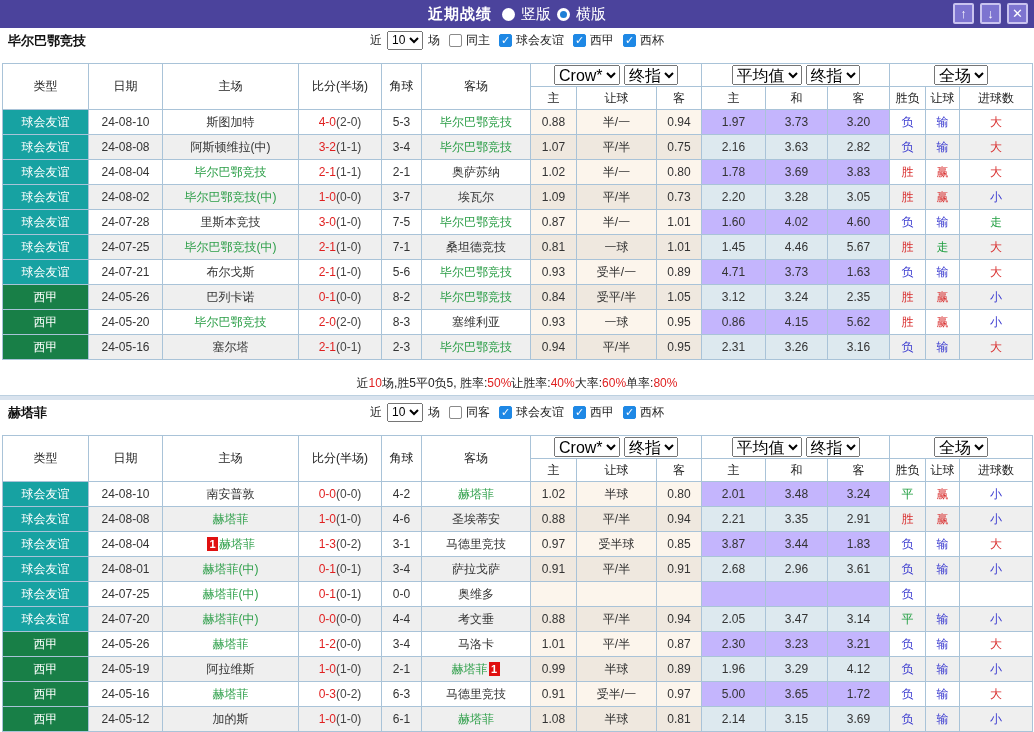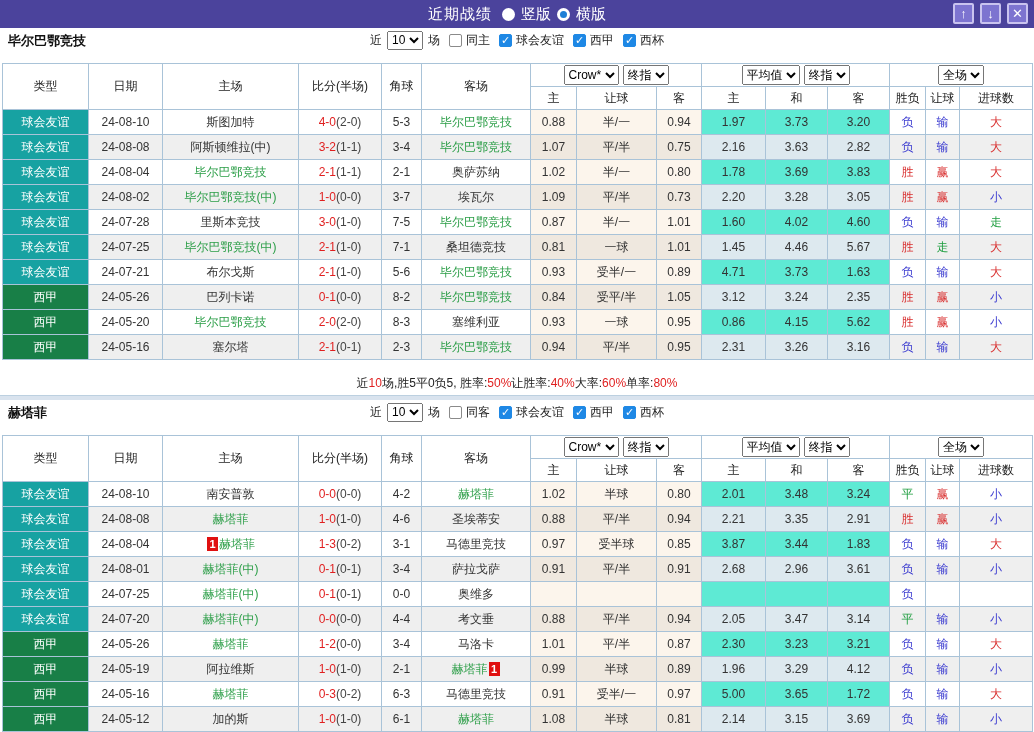--- a/index.html
+++ b/index.html
@@ -10,21 +10,21 @@
     font-size: 12px; color:#222;
   }
   .win { width:1034px; height:732px; background:#fff; }
 
   
   .titlebar {
     height:28px; background:#4b439c; position:relative;
     display:flex; align-items:center; justify-content:center;
   }
   .tb-center { display:flex; align-items:center; gap:10px; }
-  .tb-title { color:#fff; font-size:15px; font-weight:normal; letter-spacing:1px; }
+  .tb-title { color:#fff; font-size:15px; font-weight:bold; letter-spacing:1px; }
   .radio-group { display:flex; align-items:center; gap:6px; }
   .radio {
     width:13px; height:13px; border-radius:50%; background:#fff;
     display:inline-flex; align-items:center; justify-content:center; cursor:pointer;
   }
   .rdot { width:7px; height:7px; border-radius:50%; background:transparent; }
   .rdot.on { background:#1e7fd6; }
   .rlabel { color:#fff; font-size:15px; }
   .tb-btns { position:absolute; right:6px; top:3px; display:flex; gap:6px; }
   .tbtn {
@@ -42,36 +42,36 @@
   .cb {
     width:13px; height:13px; border:1px solid #8a8a8a; background:#fff; display:inline-flex;
     align-items:center; justify-content:center; cursor:pointer; margin:0 1px 0 6px; border-radius:2px;
   }
   .cb.on { background:#1e88e5; border-color:#1e88e5; color:#fff; font-size:11px; font-weight:bold; }
 
   
   table { border-collapse:collapse; table-layout:fixed; width:1030px; margin:11px 2px; }
   th, td { border:1px solid #a9c3d8; text-align:center; overflow:hidden; white-space:nowrap; }
   thead th { height:23px; font-weight:normal; font-size:12px; background:#fff; color:#222; }
-  thead select { font-size:12px; height:20px; margin:0 2px; }
+  thead select { font-size:16px; height:20px; margin:0 2px; }
   tbody td { height:25px; font-size:12px; color:#333; }
   tbody tr:nth-child(even) td { background:#efefef; }
   td.type { color:#fff; font-size:12px; }
   td.type.f { background:#17a2a2; }
   td.type.l { background:#187f47; }
   .tm-green { color:#2b9e47; }
   .rcard {
     display:inline-block; background:#e01010; color:#fff; font-size:11px; font-weight:bold;
     width:11px; height:14px; line-height:14px; margin:0 1px; text-align:center;
   }
   .ft { color:#e01f1f; }
   .ht { color:#444; }
   td.crow { background:#fcf5ec; }
   tbody tr:nth-child(even) td.crow { background:#efe8df; }
-  td.avg { background:#5eead4; }
+  td.avg { background:#c4b5fd; }
   tbody tr:nth-child(even) td.avg { background:#dde9ef; }
   .c-r { color:#d93030; }
   .c-b { color:#3a3ad0; }
   .c-g { color:#1f9e40; }
 
   
   .summary { height:24px; display:flex; align-items:center; justify-content:center; font-size:12px; color:#222; }
   .sum-red { color:#e02020; }
 
   .divider { height:5px; background:#d9e3ee; border-top:1px solid #bcd0e0; }

